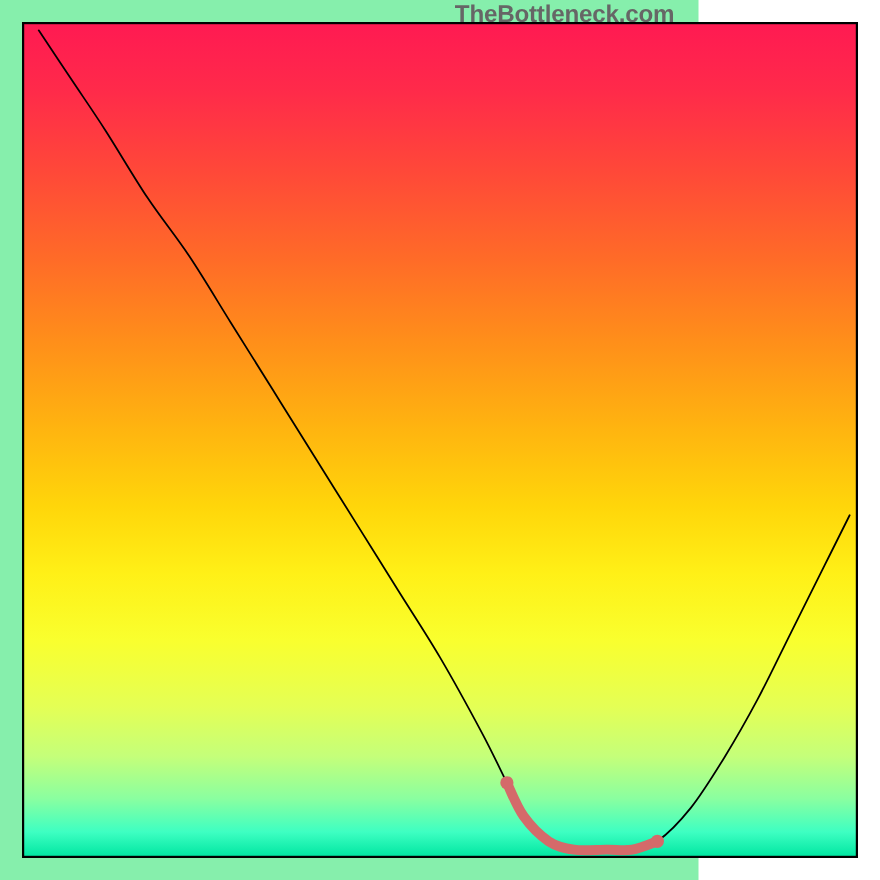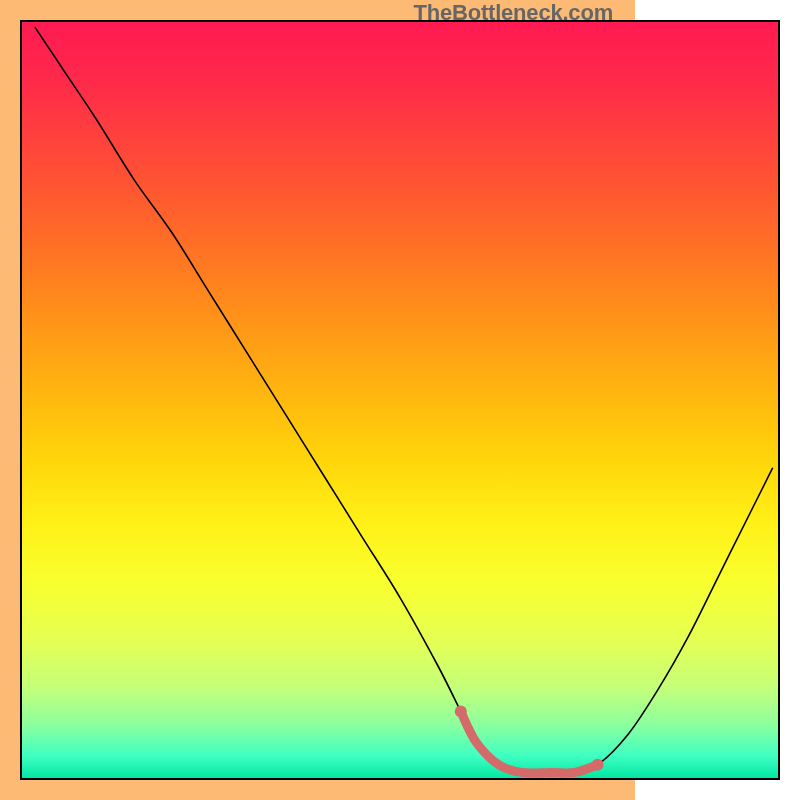--- a/index.html
+++ b/index.html
@@ -8,21 +8,21 @@
     width: 800px;
     height: 800px;
     overflow: hidden;
     background: #fff;
     font-family: Arial, Helvetica, sans-serif;
   }
   .outer {
     position: relative;
     width: 635px;
     height: 800px;
-    background: #fdba74;
+    background: #86efac;
   }
   .plot {
     position: absolute;
     left: 20px;
     top: 20px;
     width: 760px;
     height: 760px;
   }
   .watermark {
     position: absolute;

